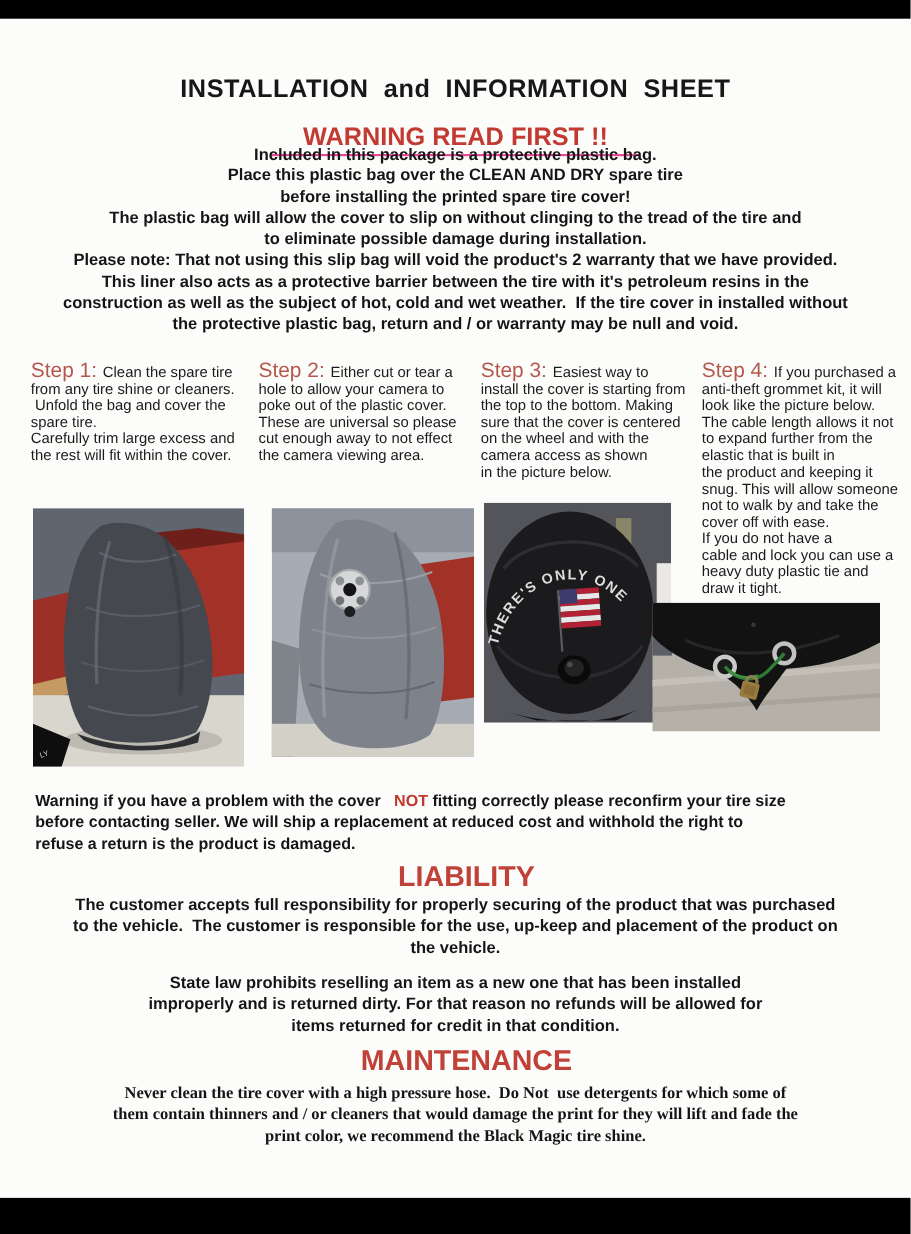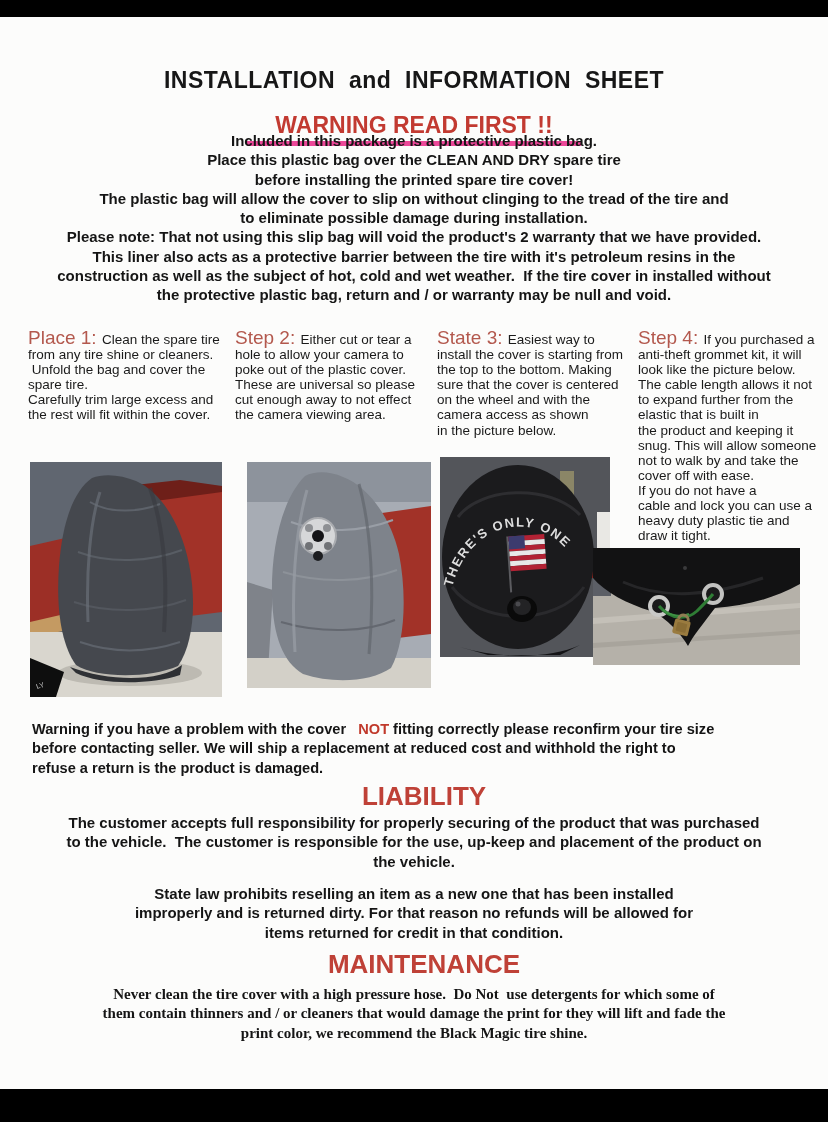--- a/index.html
+++ b/index.html
@@ -15,21 +15,21 @@
   .title {
     position:absolute; top:52px; left:0; width:828px; text-align:center;
     font-size:23px; font-weight:bold; letter-spacing:.5px; white-space:pre-wrap;
     color:#171717;
   }
   .warn-head {
     position:absolute; top:91px; left:0; width:828px; text-align:center;
   }
   .warn-head span {
     display:inline-block; font-size:23px; font-weight:bold; color:#c23a31;
-    border-bottom:5px solid #ec4899; padding:0 28px 2px 28px; white-space:pre-wrap;
+    border-bottom:2px solid #ec4899; padding:0 28px 2px 28px; white-space:pre-wrap;
   }
   .intro {
     position:absolute; top:131px; left:8px; width:812px; margin:0;
     text-align:center; font-weight:bold; font-size:15px; line-height:19.3px;
     white-space:pre-wrap;
   }
   .step {
     position:absolute; top:330px; width:200px; margin:0;
     font-size:13.5px; line-height:15.1px; white-space:pre-wrap; color:#1a1a1a;
   }
@@ -81,35 +81,35 @@
   <p class="intro">Included in this package is a protective plastic bag.
 Place this plastic bag over the CLEAN AND DRY spare tire
 before installing the printed spare tire cover!
 The plastic bag will allow the cover to slip on without clinging to the tread of the tire and
 to eliminate possible damage during installation.
 Please note: That not using this slip bag will void the product's 2 warranty that we have provided.
 This liner also acts as a protective barrier between the tire with it's petroleum resins in the
 construction as well as the subject of hot, cold and wet weather.  If the tire cover in installed without
 the protective plastic bag, return and / or warranty may be null and void.</p>
 
-  <p class="step s1"><span class="step-label">Place 1: </span><span class="step-body">Clean the spare tire
+  <p class="step s1"><span class="step-label">Step 1: </span><span class="step-body">Clean the spare tire
 from any tire shine or cleaners.
  Unfold the bag and cover the
 spare tire.
 Carefully trim large excess and
 the rest will fit within the cover.</span></p>
 
   <p class="step s2"><span class="step-label">Step 2: </span><span class="step-body">Either cut or tear a
 hole to allow your camera to
 poke out of the plastic cover.
 These are universal so please
 cut enough away to not effect
 the camera viewing area.</span></p>
 
-  <p class="step s3"><span class="step-label">State 3: </span><span class="step-body">Easiest way to
+  <p class="step s3"><span class="step-label">Step 3: </span><span class="step-body">Easiest way to
 install the cover is starting from
 the top to the bottom. Making
 sure that the cover is centered
 on the wheel and with the
 camera access as shown
 in the picture below.</span></p>
 
   <p class="step s4"><span class="step-label">Step 4: </span><span class="step-body">If you purchased a
 anti-theft grommet kit, it will
 look like the picture below.

